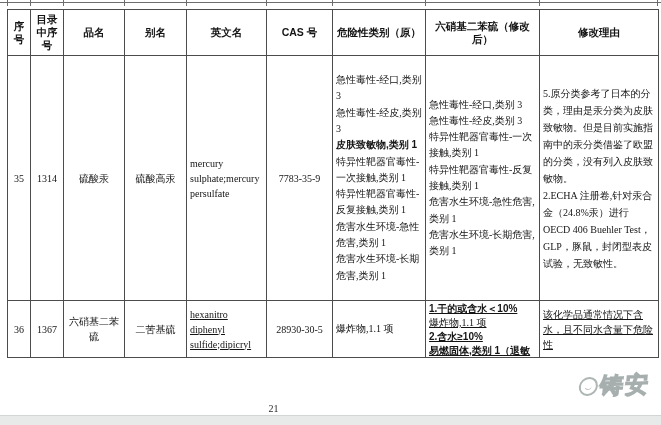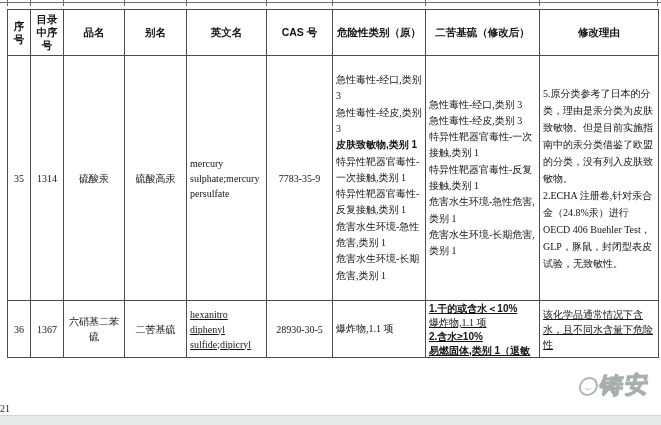--- a/index.html
+++ b/index.html
@@ -43,21 +43,21 @@
   .ln.b{font-weight:bold;font-family:"Liberation Sans","DejaVu Sans",sans-serif;}
   tr.rprev .ln{line-height:16px;}
   tr.r35 .ln{line-height:16.3px;}
   tr.r35 td.reason .ln{line-height:17px;}
   tr.r36 .ln{line-height:14px;}
   tr.r36 td.reason .ln{line-height:15px;}
   .clip36{max-height:54px;overflow:hidden;text-decoration:underline;}
 
   .pagenum{
     position:absolute;left:0;top:403px;width:547px;
-    text-align:left;font-size:10px;color:#2a2a2a;
+    text-align:center;font-size:10px;color:#2a2a2a;
   }
   .bottom-band{
     position:absolute;left:0;bottom:0;width:661px;height:9px;
     background:#e8eaea;border-top:1px solid #d2d5d5;
   }
 
   .watermark{
     position:absolute;left:579px;top:370px;
     display:flex;align-items:center;gap:2px;
     transform:skewX(-8deg) rotate(-2deg);
@@ -113,21 +113,21 @@
     </colgroup>
     <thead>
       <tr class="hdr">
         <th>序号</th>
         <th>目录中序号</th>
         <th>品名</th>
         <th>别名</th>
         <th>英文名</th>
         <th>CAS 号</th>
         <th>危险性类别（原）</th>
-        <th>二苦基硫（修改后）</th>
+        <th>六硝基二苯硫（修改后）</th>
         <th>修改理由</th>
       </tr>
     </thead>
     <tbody>
 
       <tr class="r35">
         <td class="center">35</td>
         <td class="center">1314</td>
         <td class="center">硫酸汞</td>
         <td class="center">硫酸高汞</td>

